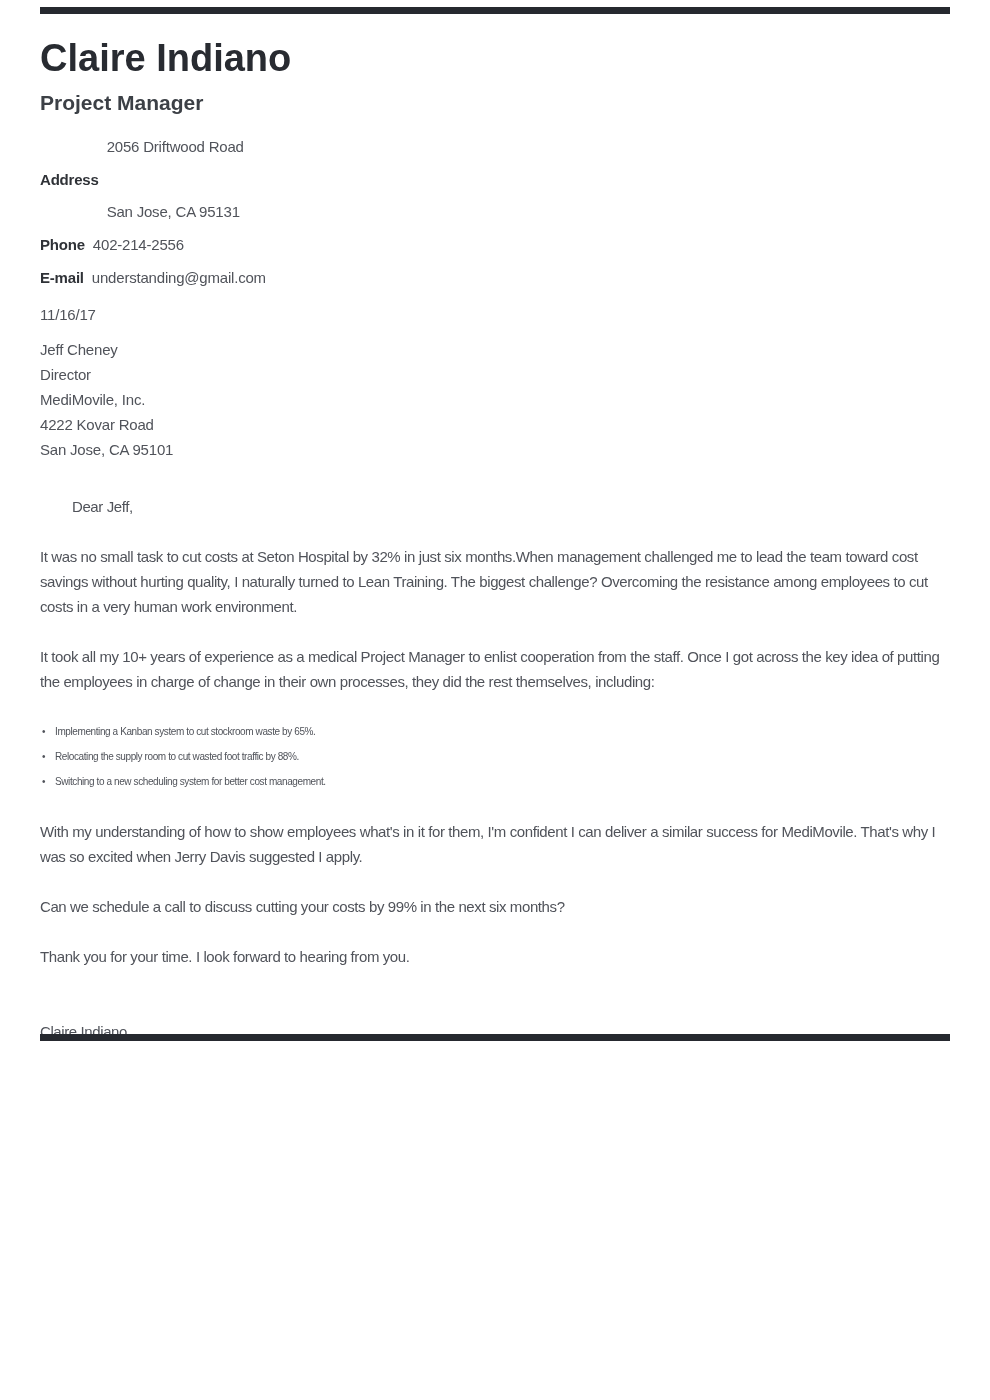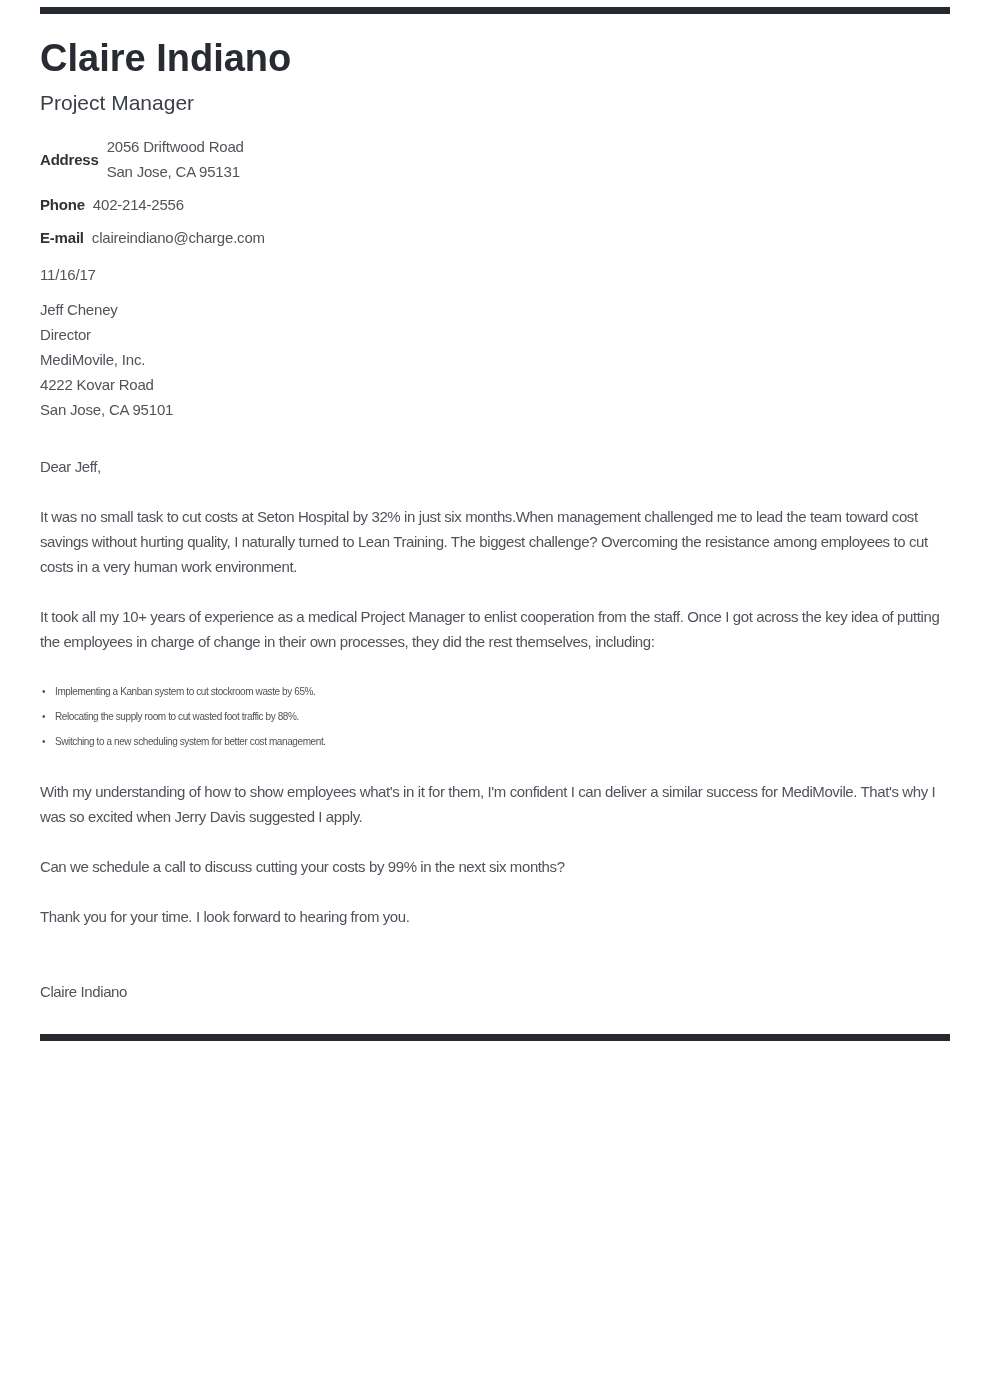--- a/index.html
+++ b/index.html
@@ -40,21 +40,21 @@
     font-size:38px;
     line-height:44px;
     font-weight:bold;
     color:var(--heading);
     letter-spacing:0;
   }
   .subtitle{
     margin-top:10px;
     font-size:21px;
     line-height:26px;
-    font-weight:400;
+    font-weight:700;
     color:#3c4046;
   }
   .contact{
     margin-top:18px;
     font-size:15px;
     letter-spacing:-0.2px;
   }
   .contact-row{
     display:flex;
     align-items:center;
@@ -63,20 +63,21 @@
   }
   .contact-row .label{
     font-weight:bold;
     color:var(--label);
     margin-right:8px;
     white-space:nowrap;
   }
   .contact-row .values{
     display:flex;
     flex-direction:column;
+    gap:40px;
   }
   .date{
     margin-top:12px;
     font-size:15px;
     line-height:25px;
     letter-spacing:-0.2px;
   }
   .recipient{
     margin-top:10px;
     font-size:15px;
@@ -85,20 +86,21 @@
   }
   .letter p{
     margin:25px 0 0;
     font-size:15px;
     line-height:25px;
     letter-spacing:-0.4px;
     color:var(--body);
   }
   .letter p.salutation{
     margin-top:32px;
+    margin-left:32px;
   }
   .letter ul{
     margin:25px 0 0;
     padding:0;
     list-style:none;
     font-size:10px;
     letter-spacing:-0.4px;
   }
   .letter li{
     position:relative;
@@ -137,21 +139,21 @@
       </div>
       <div class="contact-row">
         <span class="label">Phone</span>
         <span class="values">
           <span>402-214-2556</span>
         </span>
       </div>
       <div class="contact-row">
         <span class="label">E-mail</span>
         <span class="values">
-          <span>claireindiano@charge.com</span>
+          <span>understanding@gmail.com</span>
         </span>
       </div>
     </section>
 
     <div class="letter">
       <div class="date">11/16/17</div>
 
       <div class="recipient">
         <div>Jeff Cheney</div>
         <div>Director</div>

